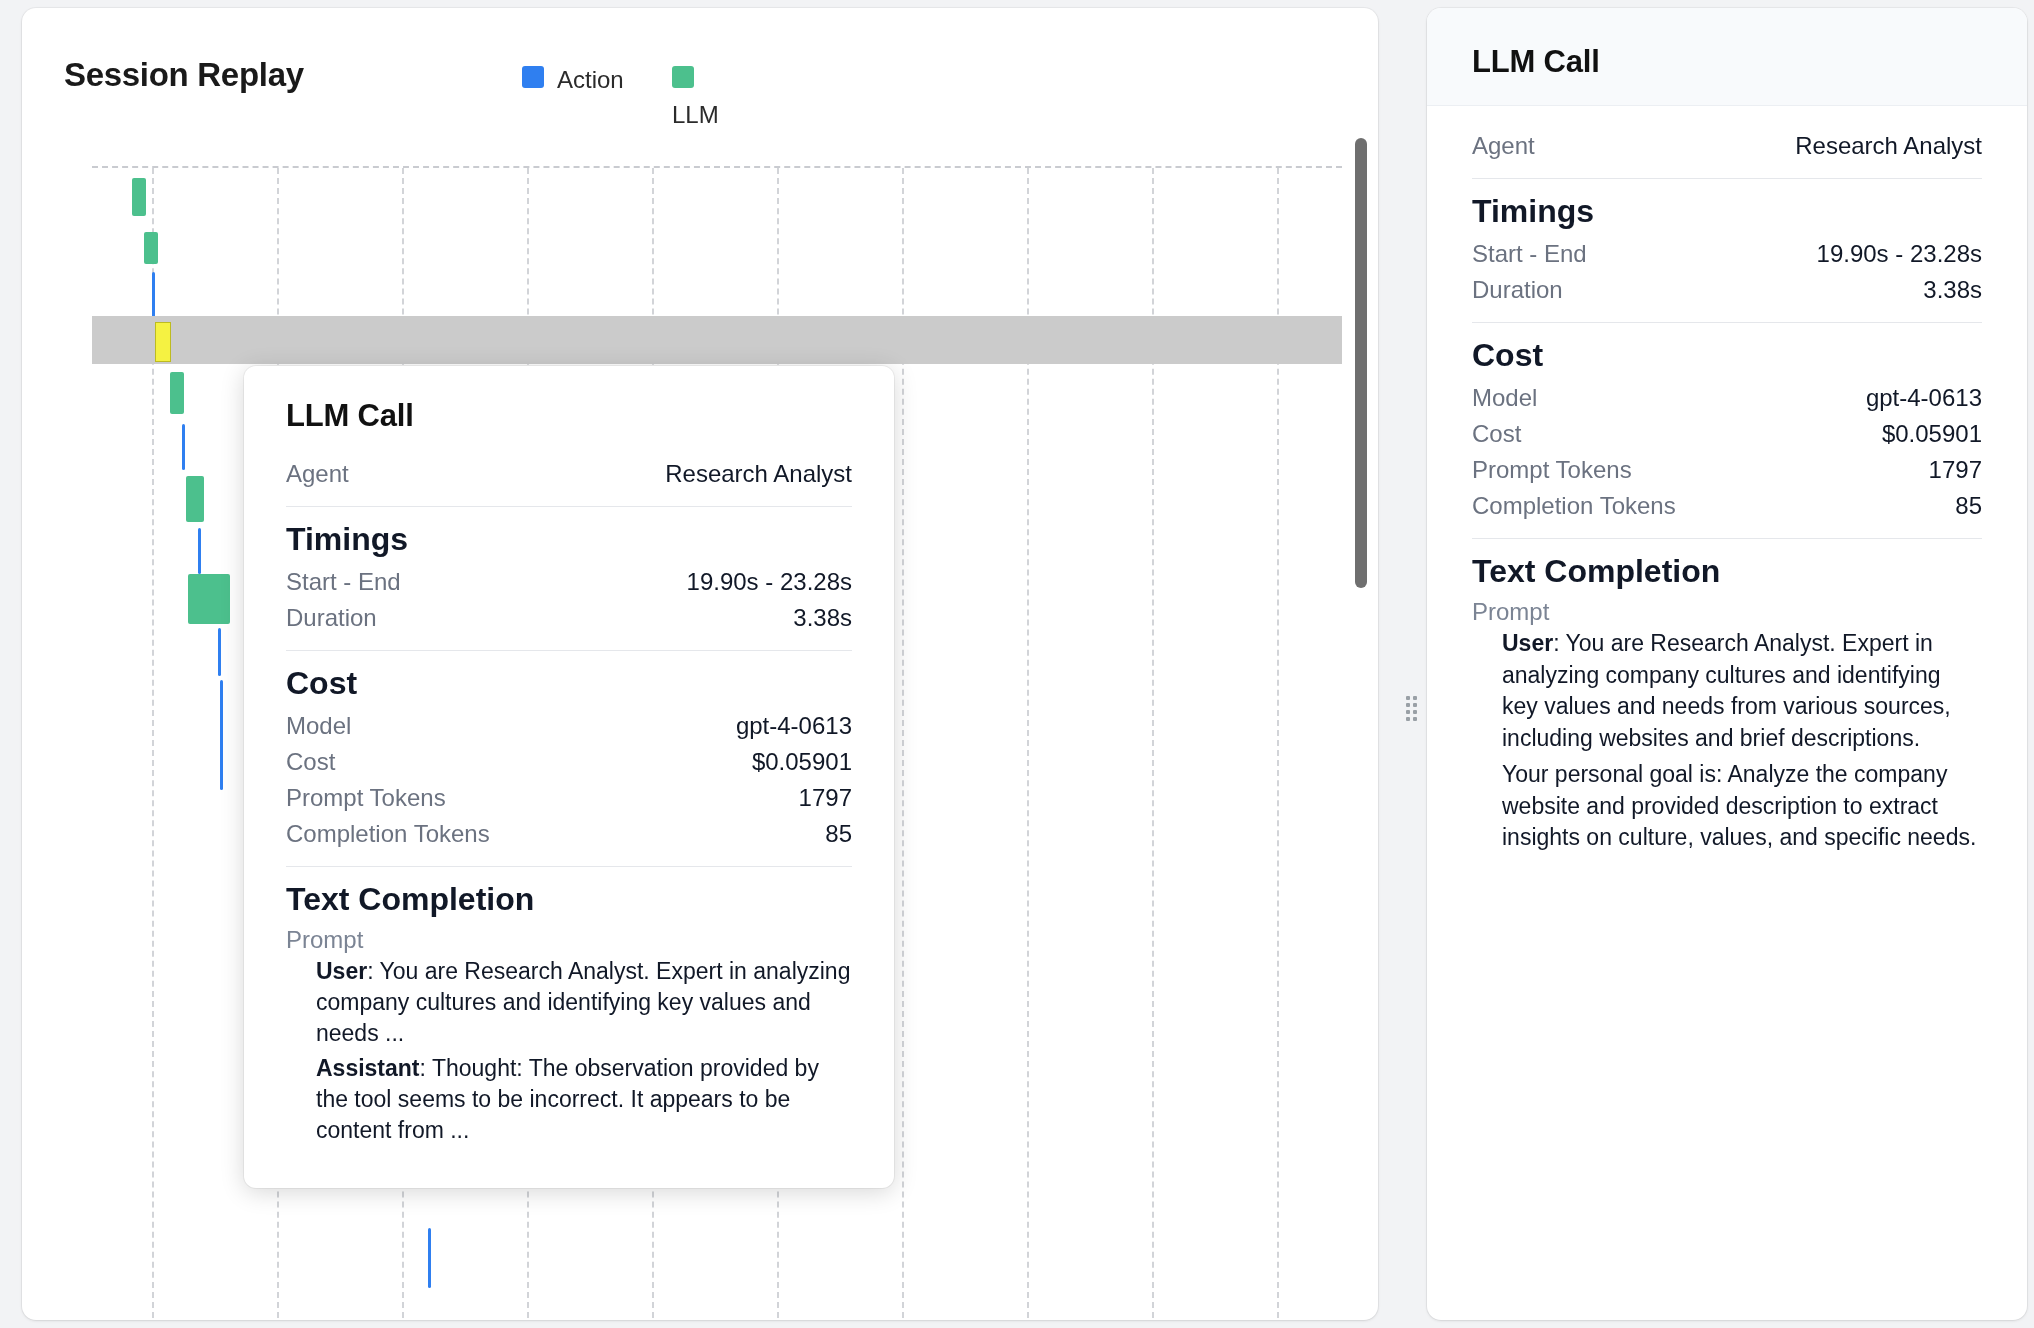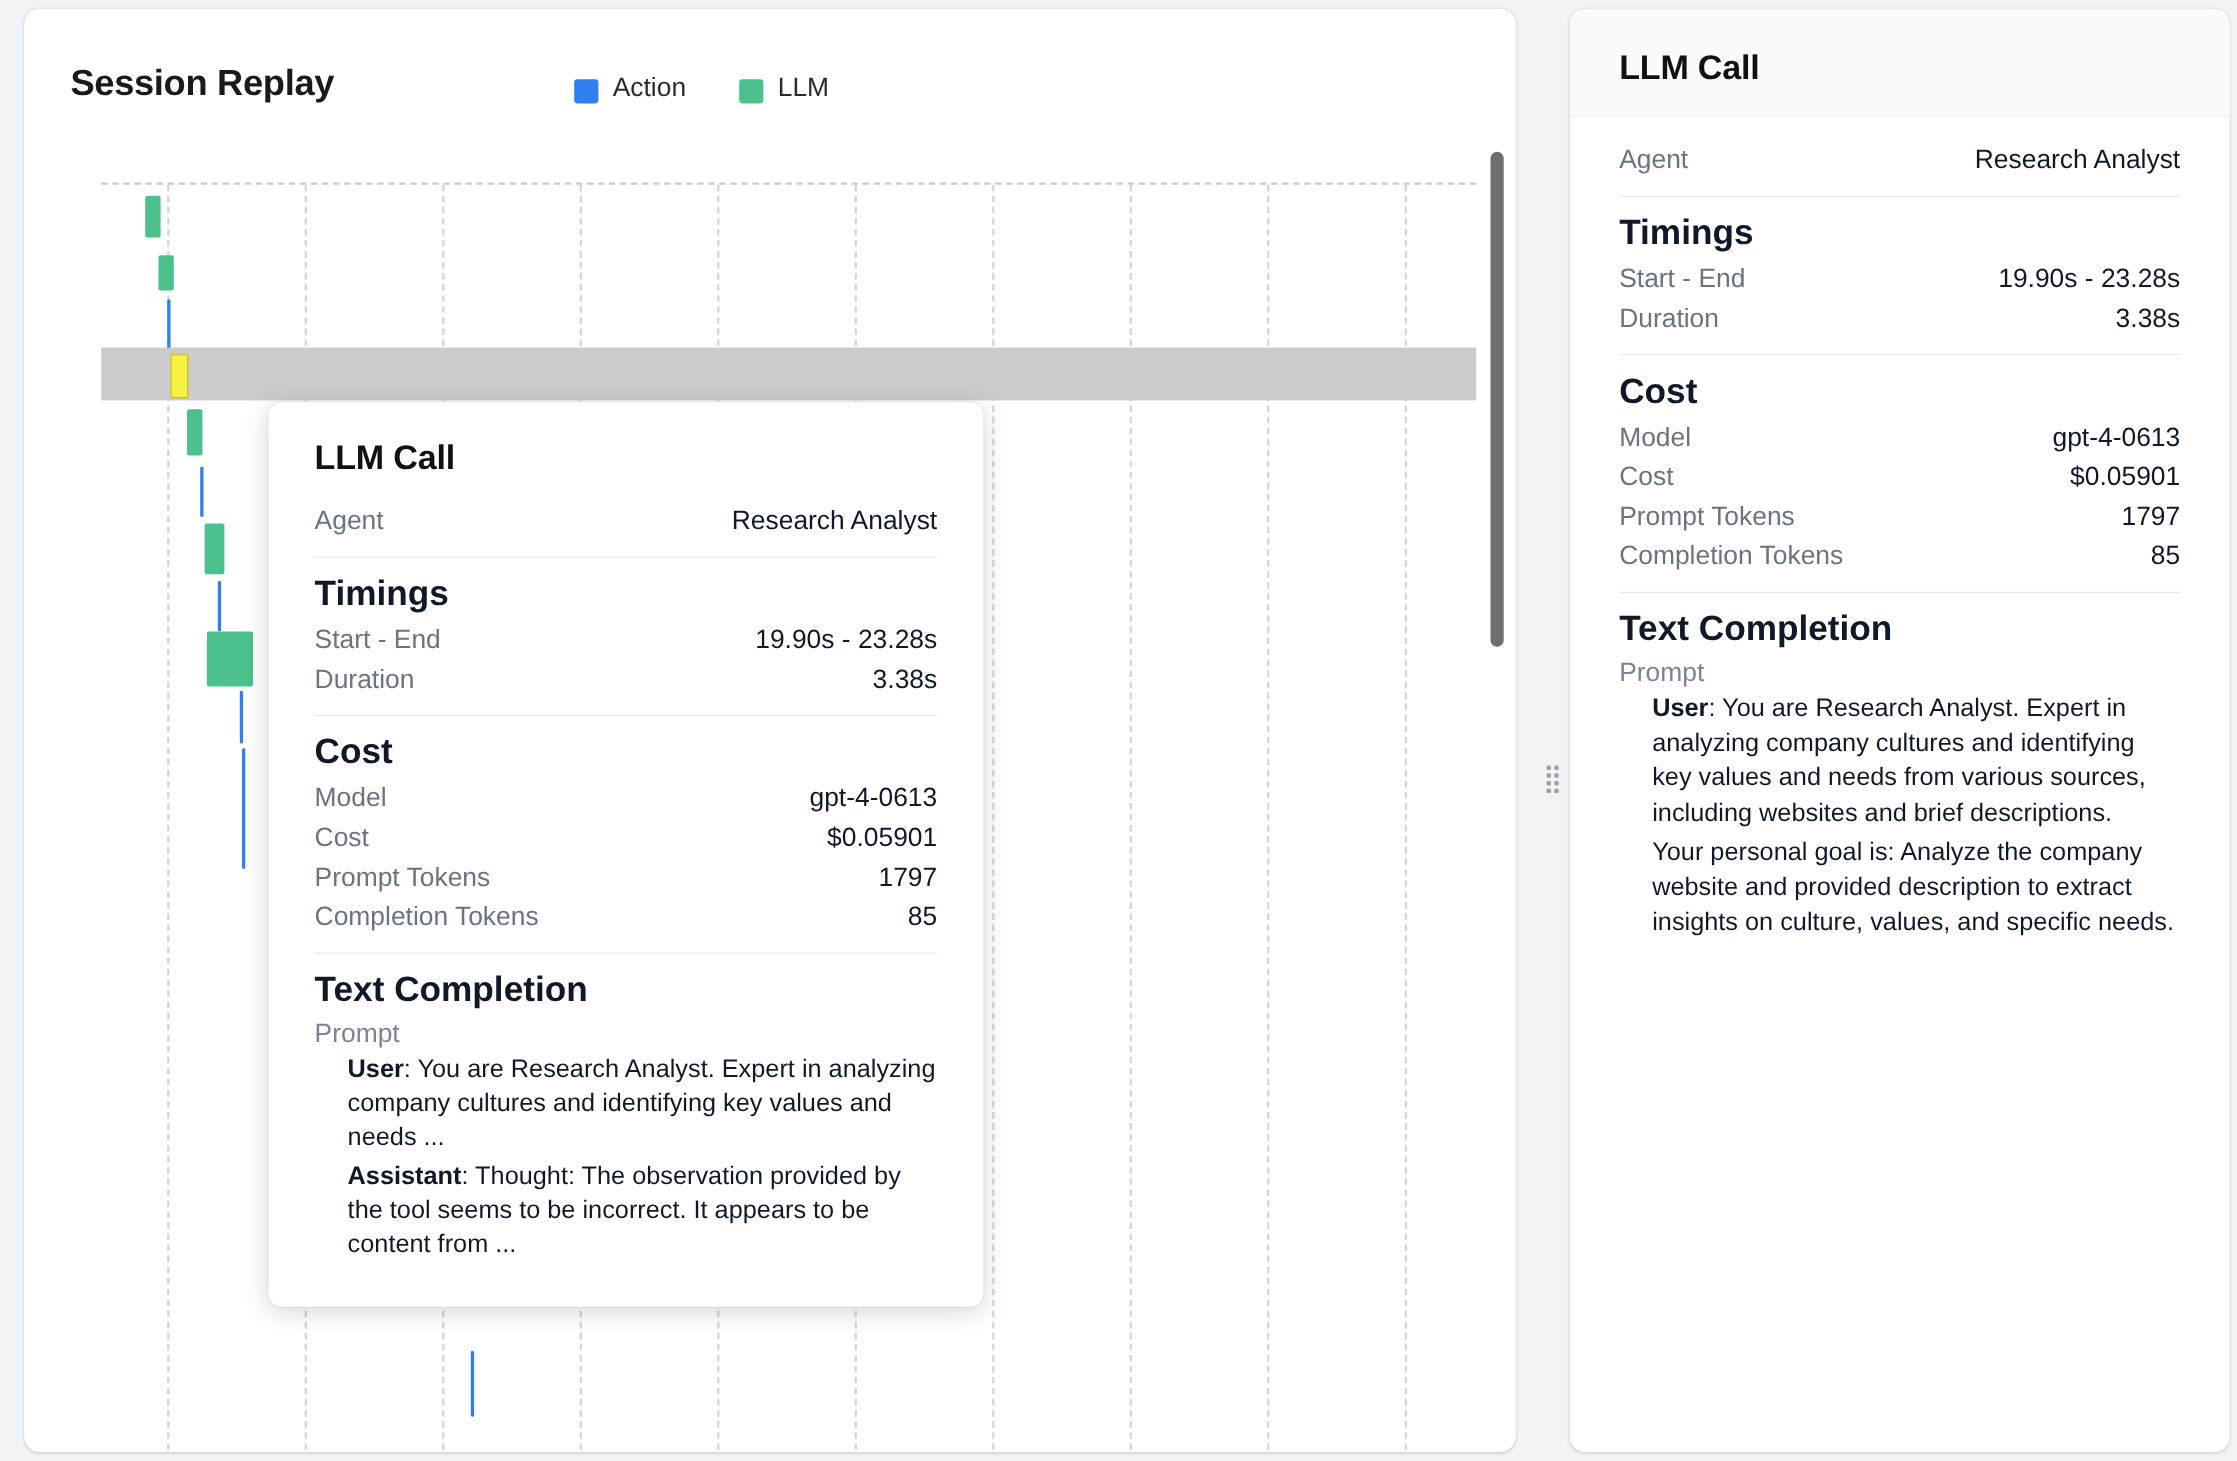--- a/index.html
+++ b/index.html
@@ -43,35 +43,35 @@
     font-size: 33px;
     font-weight: bold;
     color: #1a1a1a;
     letter-spacing: -0.3px;
   }
 
   .legend {
     position: absolute;
     top: 58px;
     display: flex;
-    align-items: flex-end;
+    align-items: flex-start;
     gap: 13px;
   }
   .legend-swatch {
     width: 22px;
     height: 22px;
     border-radius: 3px;
     display: inline-block;
   }
   .legend-label {
     font-size: 24px;
     color: #2b2b2b;
   }
   #legend-action { left: 500px; }
-  #legend-llm { left: 650px; }
+  #legend-llm { left: 650px; flex-direction: column; }
 
   
   #timeline {
     position: absolute;
     left: 70px;
     top: 158px;
     width: 1250px;
     height: 1150px;
     border-top: 2px dashed #c9cbd0;
     border-bottom: none;

